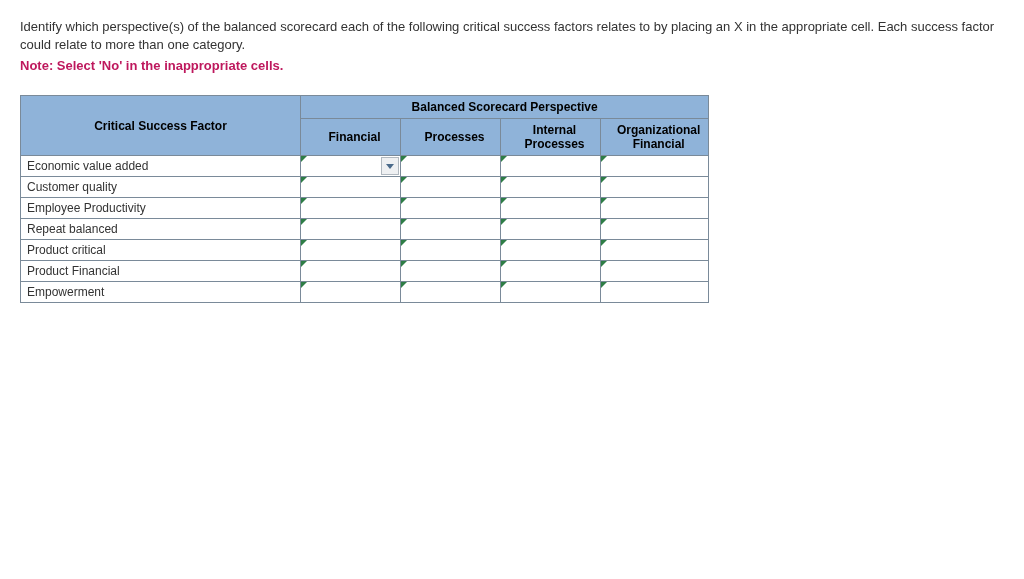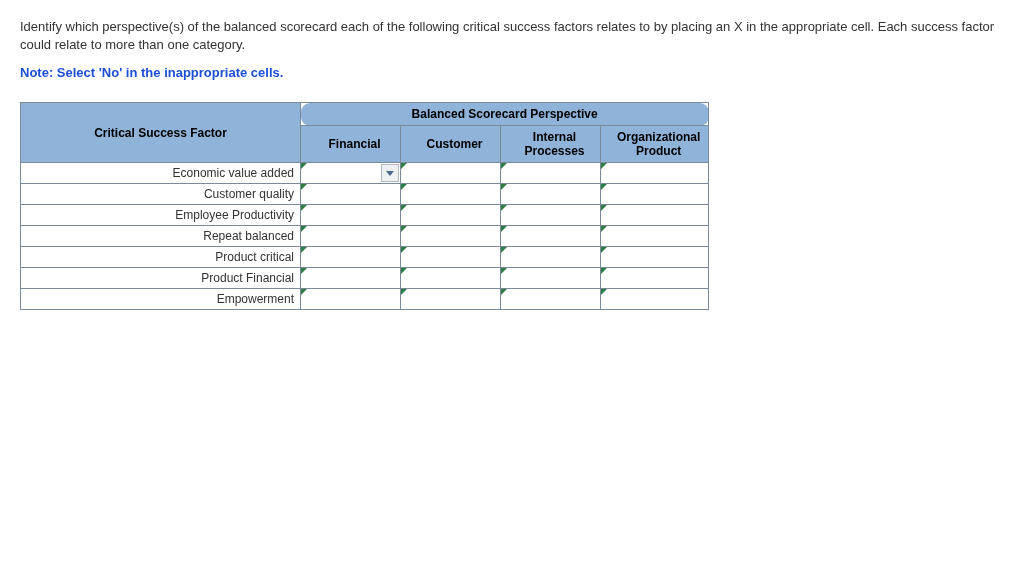--- a/index.html
+++ b/index.html
@@ -5,44 +5,44 @@
   * { box-sizing: border-box; }
   body {
     margin: 0;
     padding: 18px 20px;
     font-family: Arial, Helvetica, sans-serif;
     font-size: 13px;
     color: #333;
     background: #fff;
     width: 1024px;
   }
-  .instructions { line-height: 1.35; margin-bottom: 12px; }
-  .note { color: #1d4ed8; font-weight: bold; margin-bottom: 22px; }
+  .instructions { line-height: 1.35; margin-bottom: 5px; }
+  .note { color: #be185d; font-weight: bold; margin-bottom: 22px; }
   table {
     border-collapse: collapse;
     font-size: 12px;
   }
   th, td {
     border: 1px solid #7a8a99;
     font-weight: normal;
   }
   th {
     background: #8fb3d9;
     font-weight: bold;
     color: #000;
     text-align: center;
     vertical-align: middle;
     padding: 4px 8px;
   }
   .csf-head { width: 280px; }
-  .persp-super { height: 20px; border-radius: 9px; }
+  .persp-super { height: 20px; }
   .persp-col { width: 100px; height: 36px; padding-left: 16px; }
   td.factor {
     padding: 3px 6px;
-    text-align: right;
+    text-align: left;
     background: #fff;
   }
   td.cell {
     padding: 0;
     position: relative;
     height: 21px;
     background: #fff;
   }
   .tick {
     position: absolute;
@@ -75,23 +75,23 @@
 <div class="note">Note: Select 'No' in the inappropriate cells.</div>
 
 <table>
   <thead>
     <tr>
       <th rowspan="2" class="csf-head">Critical Success Factor</th>
       <th colspan="4" class="persp-super">Balanced Scorecard Perspective</th>
     </tr>
     <tr>
       <th class="persp-col">Financial</th>
-      <th class="persp-col">Customer</th>
+      <th class="persp-col">Processes</th>
       <th class="persp-col">Internal Processes</th>
-      <th class="persp-col">Organizational Product</th>
+      <th class="persp-col">Organizational Financial</th>
     </tr>
   </thead>
   <tbody>
       <tr>
         <td class="factor">Economic value added</td>
         <td class="cell">
           <span class="tick"></span>
           <span class="dd">
             <svg width="8" height="5" viewBox="0 0 8 5">
               <path d="M0 0 L8 0 L4 5 Z" fill="#4a6a8a"></path>

